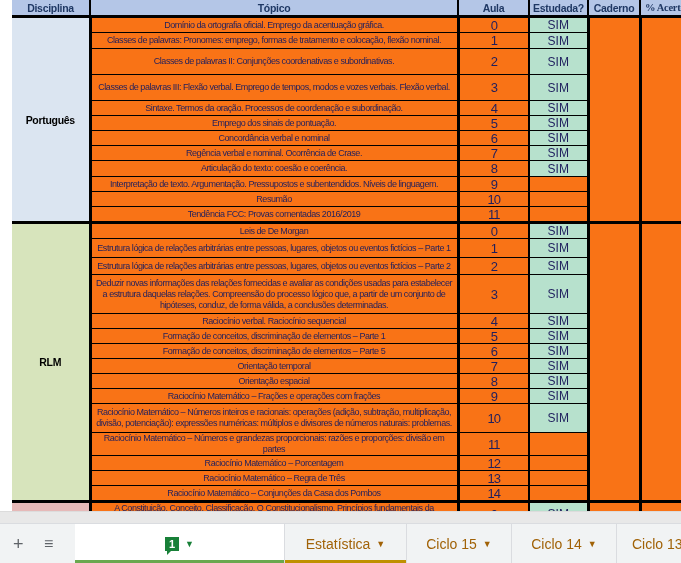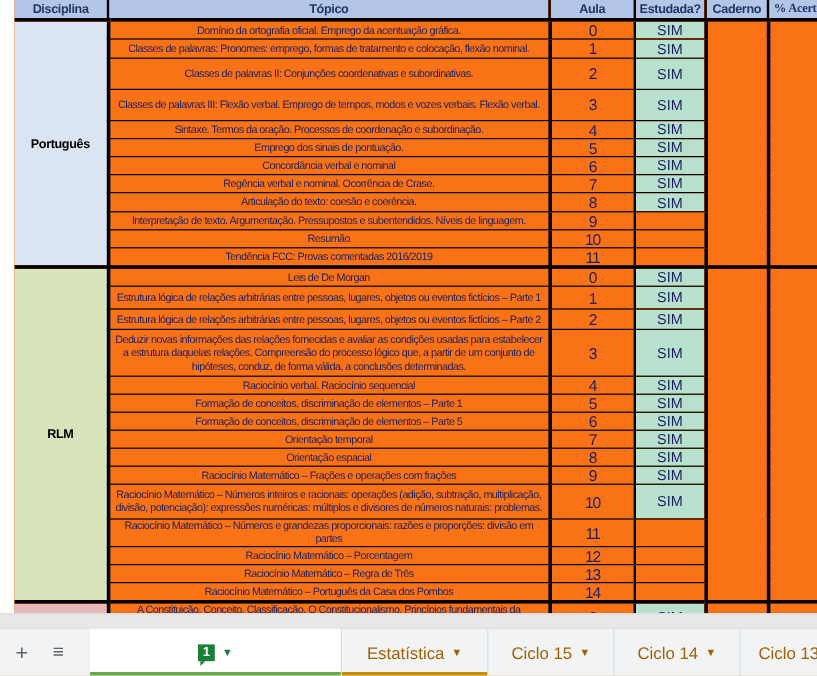--- a/index.html
+++ b/index.html
@@ -189,21 +189,21 @@
           <td class="topic">Raciocínio Matemático – Porcentagem</td>
           <td class="aula">12</td>
           <td class="est "></td>
         </tr>
         <tr style="height: 15px;">
           <td class="topic">Raciocínio Matemático – Regra de Três</td>
           <td class="aula">13</td>
           <td class="est "></td>
         </tr>
         <tr class="grp-end" style="height: 16px;">
-          <td class="topic">Raciocínio Matemático – Português da Casa dos Pombos</td>
+          <td class="topic">Raciocínio Matemático – Conjunções da Casa dos Pombos</td>
           <td class="aula">14</td>
           <td class="est "></td>
         </tr>
         <tr style="height: 24px;">
           <td class="disc const" rowspan="1"></td>
           <td class="topic">A Constituição. Conceito. Classificação. O Constitucionalismo. Princípios fundamentais da Constituição Federal de 1988.</td>
           <td class="aula">0</td>
           <td class="est sim">SIM</td>
           <td class="cad" rowspan="1"></td>
           <td class="ace" rowspan="1"></td>

